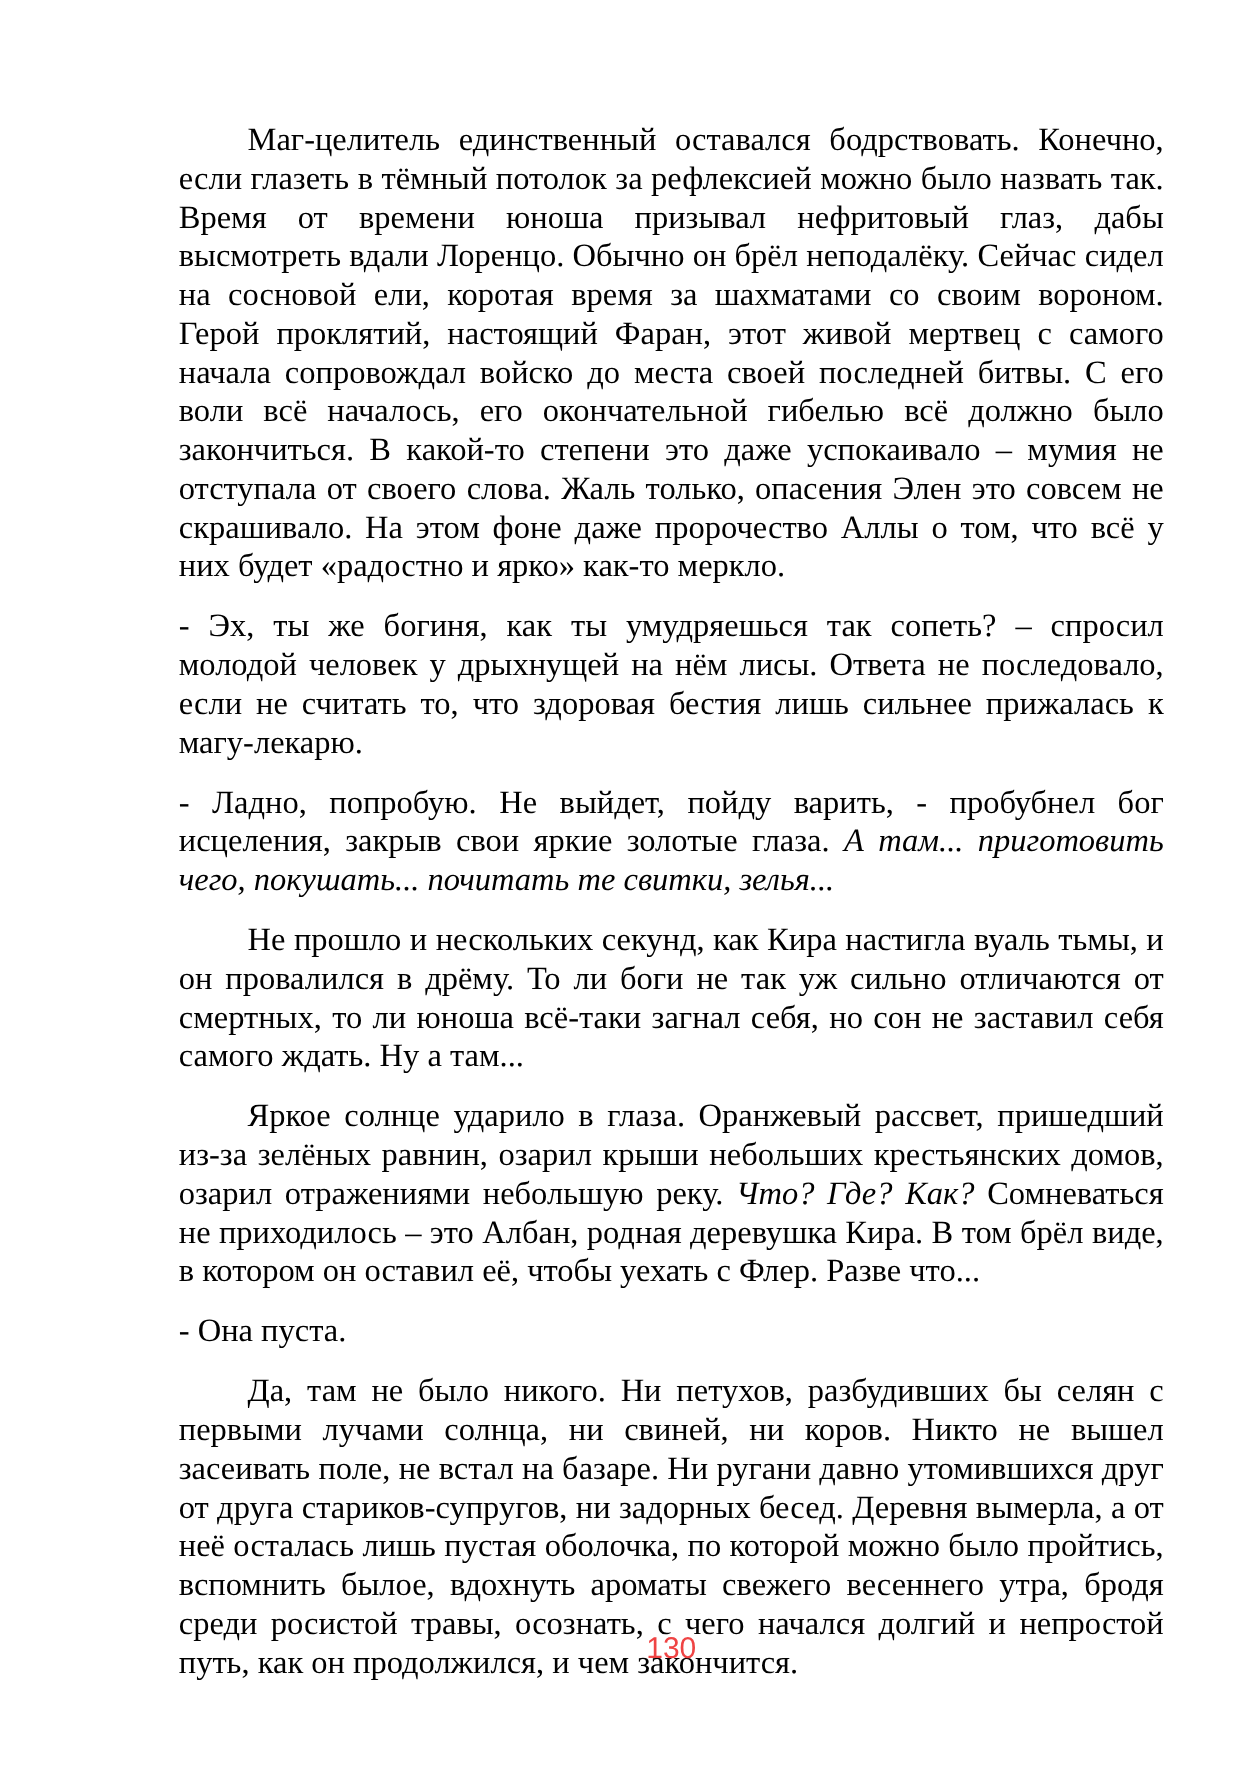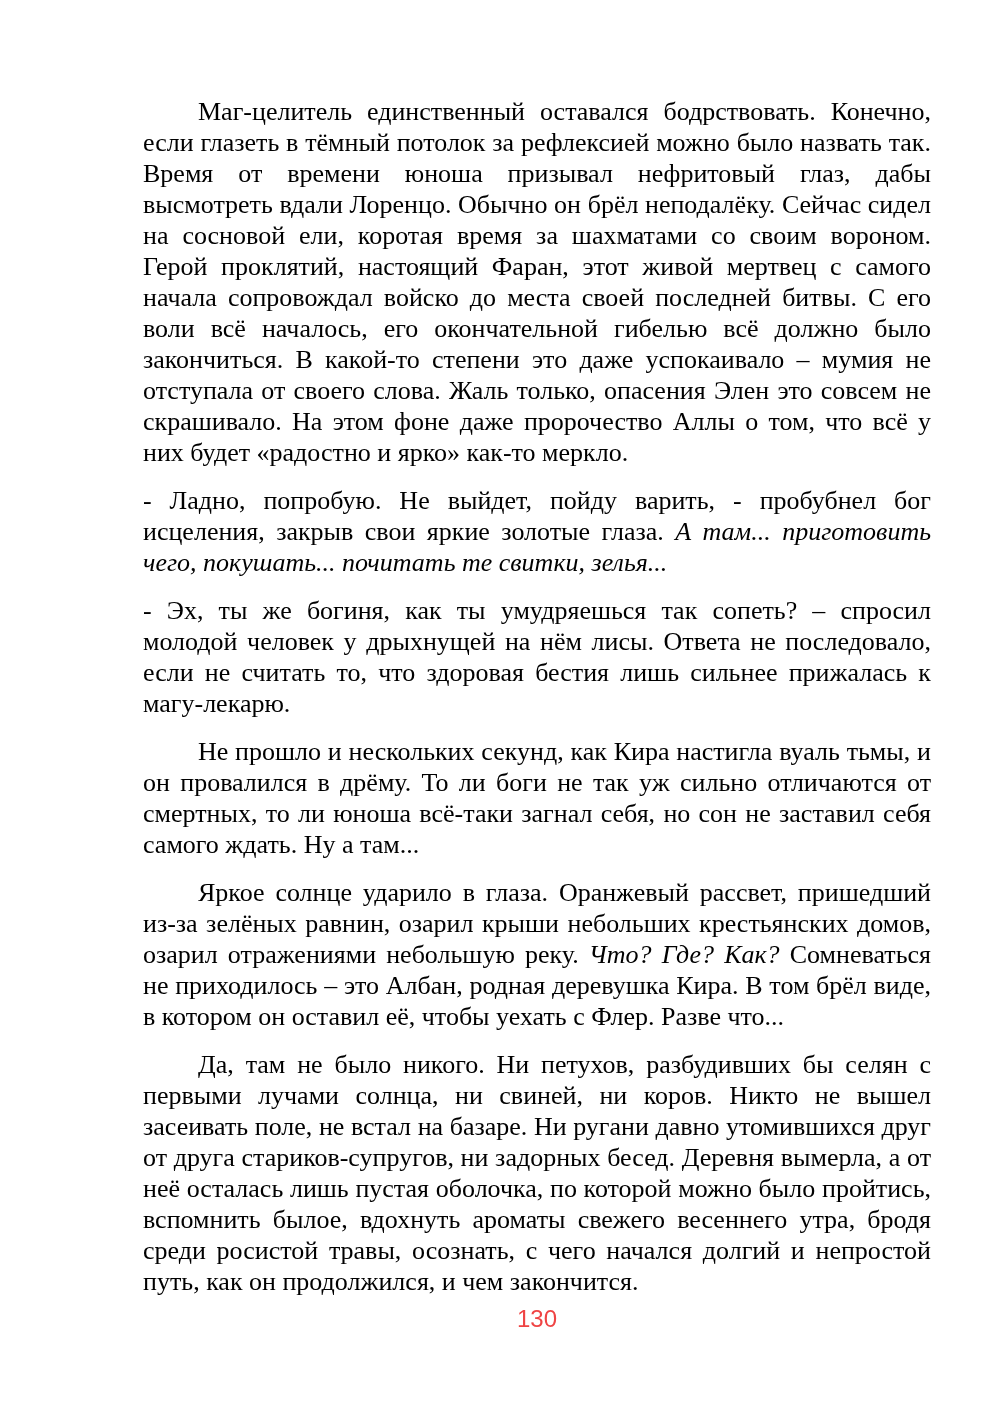--- a/index.html
+++ b/index.html
@@ -45,20 +45,21 @@
     font-size: 24px;
     color: #ef4444;
   }
 </style>
 </head>
 <body>
 
 <div class="page">
   <div class="text-body">
       <p class="indent"><span>Маг-целитель единственный оставался бодрствовать. Конечно, если глазеть в тёмный потолок за рефлексией можно было назвать так. Время от времени юноша призывал нефритовый глаз, дабы высмотреть вдали Лоренцо. Обычно он брёл неподалёку. Сейчас сидел на сосновой ели, коротая время за шахматами со своим вороном. Герой проклятий, настоящий Фаран, этот живой мертвец с самого начала сопровождал войско до места своей последней битвы. С его воли всё началось, его окончательной гибелью всё должно было закончиться. В какой-то степени это даже успокаивало – мумия не отступала от своего слова. Жаль только, опасения Элен это совсем не скрашивало. На этом фоне даже пророчество Аллы о том, что всё у них будет «радостно и ярко» как-то меркло.</span></p>
+      <p><span>- Эх, ты же богиня, как ты умудряешься так сопеть? – спросил молодой человек у дрыхнущей на нём лисы. Ответа не последовало, если не считать то, что здоровая бестия лишь сильнее прижалась к магу-лекарю.</span></p>
       <p><span>- Ладно, попробую. Не выйдет, пойду варить, - пробубнел бог исцеления, закрыв свои яркие золотые глаза. </span><em>А там... приготовить чего, покушать... почитать те свитки, зелья...</em></p>
-      <p><span>- Эх, ты же богиня, как ты умудряешься так сопеть? – спросил молодой человек у дрыхнущей на нём лисы. Ответа не последовало, если не считать то, что здоровая бестия лишь сильнее прижалась к магу-лекарю.</span></p>
       <p class="indent"><span>Не прошло и нескольких секунд, как Кира настигла вуаль тьмы, и он провалился в дрёму. То ли боги не так уж сильно отличаются от смертных, то ли юноша всё-таки загнал себя, но сон не заставил себя самого ждать. Ну а там...</span></p>
       <p class="indent"><span>Яркое солнце ударило в глаза. Оранжевый рассвет, пришедший из-за зелёных равнин, озарил крыши небольших крестьянских домов, озарил отражениями небольшую реку. </span><em>Что? Где? Как?</em><span> Сомневаться не приходилось – это Албан, родная деревушка Кира. В том брёл виде, в котором он оставил её, чтобы уехать с Флер. Разве что...</span></p>
+      <p><span>- Она пуста.</span></p>
       <p class="indent"><span>Да, там не было никого. Ни петухов, разбудивших бы селян с первыми лучами солнца, ни свиней, ни коров. Никто не вышел засеивать поле, не встал на базаре. Ни ругани давно утомившихся друг от друга стариков-супругов, ни задорных бесед. Деревня вымерла, а от неё осталась лишь пустая оболочка, по которой можно было пройтись, вспомнить былое, вдохнуть ароматы свежего весеннего утра, бродя среди росистой травы, осознать, с чего начался долгий и непростой путь, как он продолжился, и чем закончится.</span></p>
     </div>
   <div class="page-number">130</div>
 </div>
 
 </body></html>

